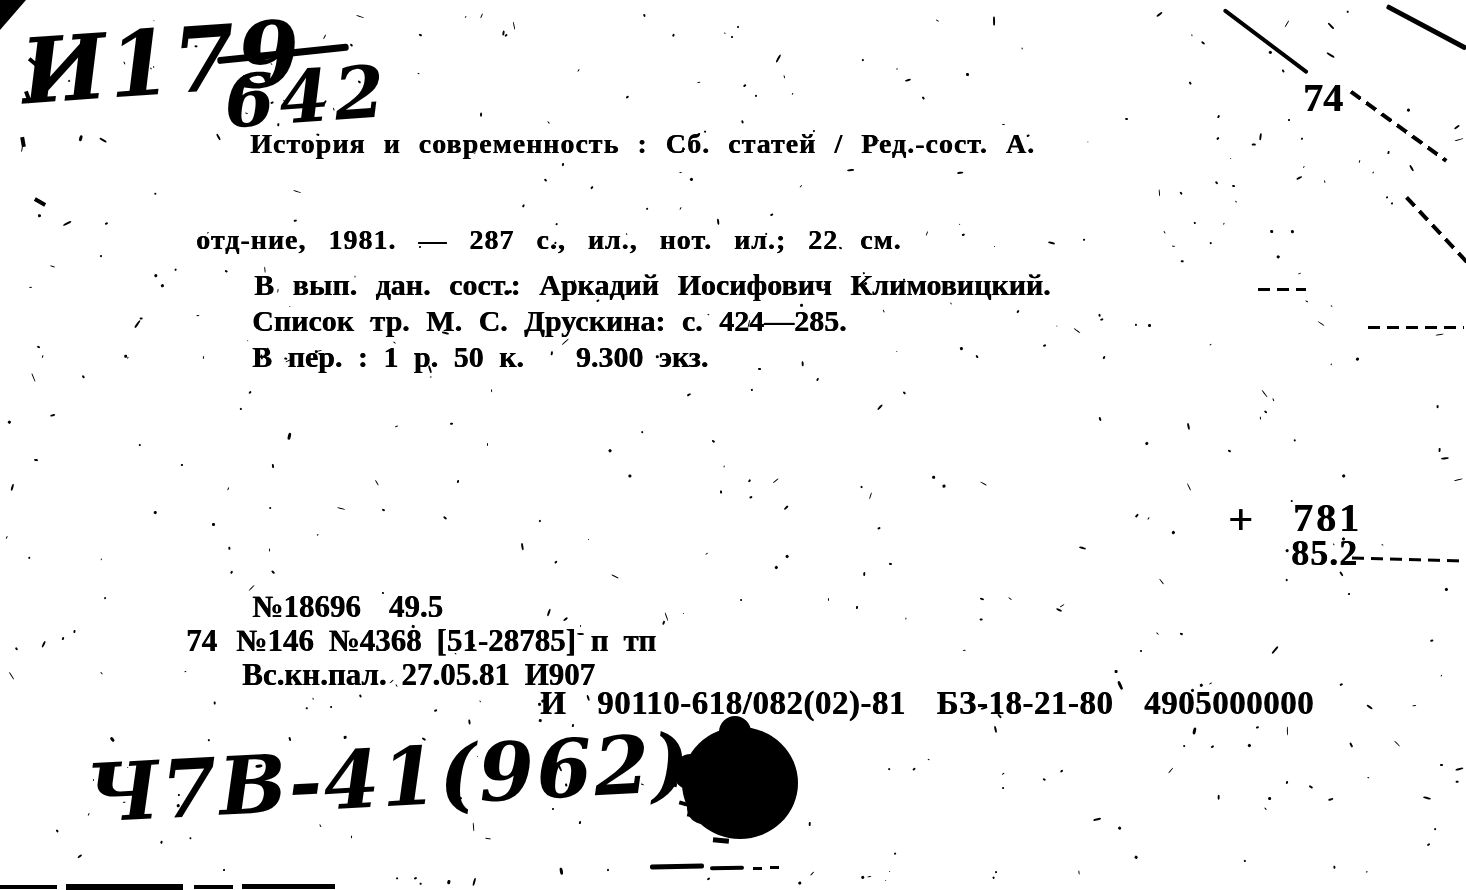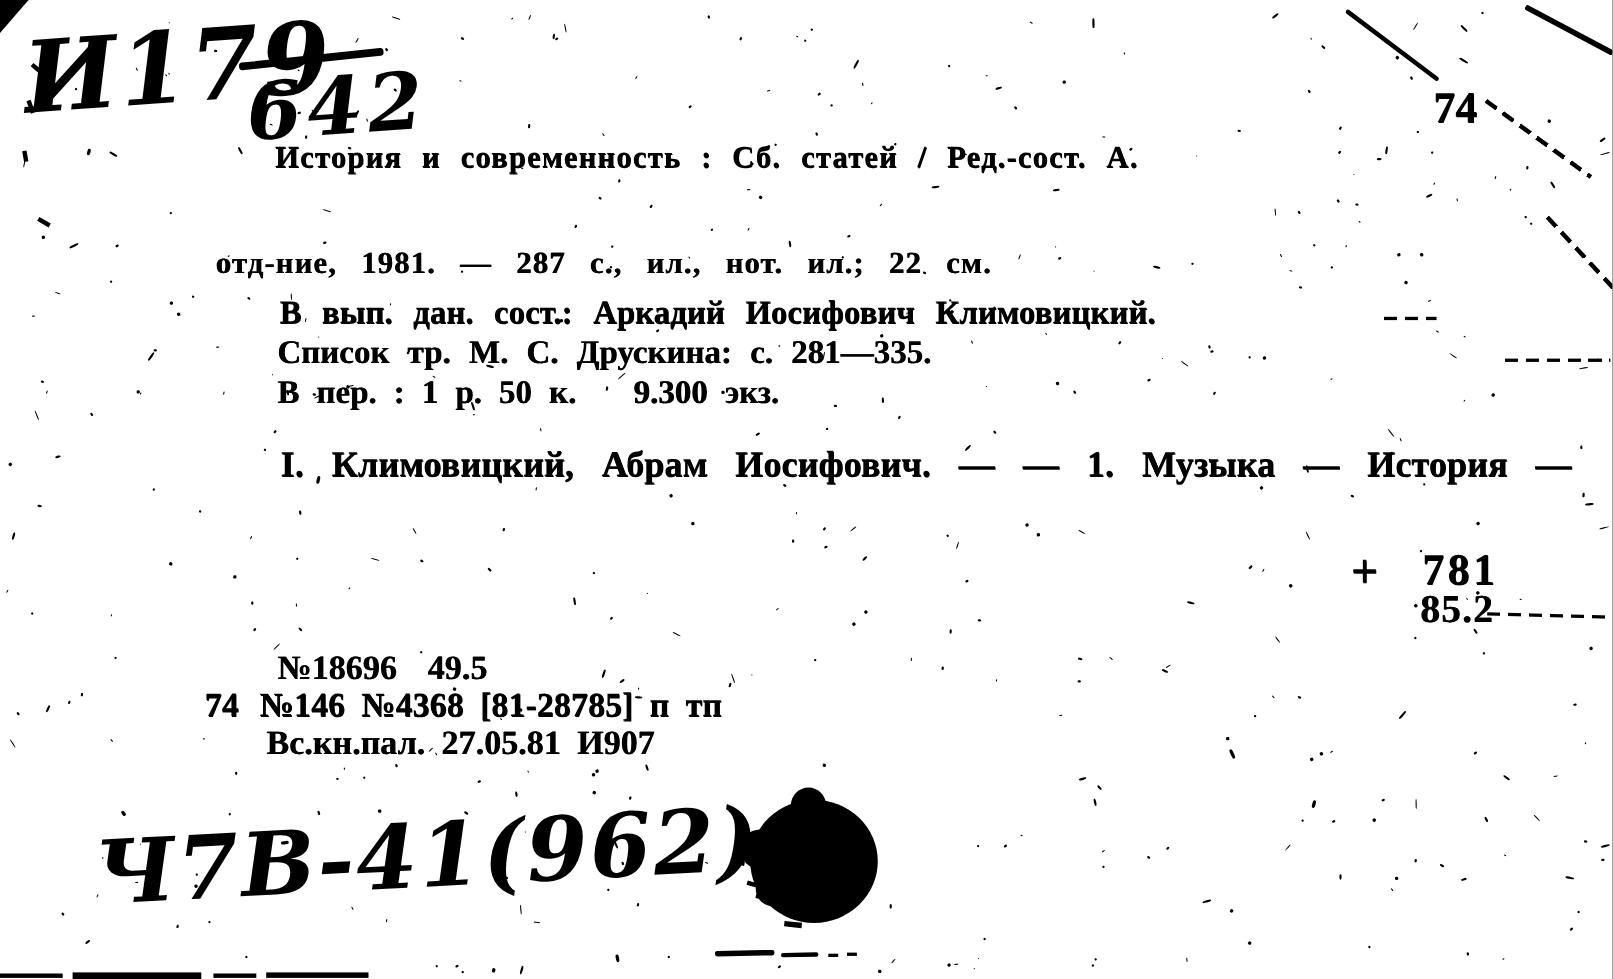--- a/index.html
+++ b/index.html
@@ -81,37 +81,37 @@
     <span class="cn-bar"></span>
     <span class="cn-bottom">642</span>
   </div>
 
   <div class="t corner">74</div>
 
   <div class="t desc d1">История и современность : Сб. статей / Ред.-сост. А.</div>
   <div class="t desc d3">отд-ние, 1981. — 287 с., ил., нот. ил.; 22 см.</div>
 
   <div class="t note n1">В вып. дан. сост.: Аркадий Иосифович Климовицкий.</div>
-  <div class="t note n2">Список тр. М. С. Друскина: с. 281—335.</div>
+  <div class="t note n2">Список тр. М. С. Друскина: с. 424—285.</div>
   <div class="t note n3">
     <span>В пер. : 1 р. 50 к.</span><span class="copies">9.300 экз.</span>
   </div>
 
-  <div class="t trac tr1">I. Климовицкий, Абрам Иосифович. — — 1. Музыка — История —</div>
 
   <div class="t cls plus">+</div>
   <div class="t cls idx2">781</div>
   <div class="t bbk">85.2</div>
 
   <div class="t reg r1">
     <span>№18696</span><span class="r1b">49.5</span>
   </div>
   <div class="t reg r2m">74</div>
-  <div class="t reg r2">№146 №4368 [81-28785] п тп</div>
+  <div class="t reg r2">№146 №4368 [51-28785] п тп</div>
   <div class="t reg r3">Вс.кн.пал. 27.05.81 И907</div>
+  <div class="t reg r4">И 90110-618/082(02)-81 БЗ-18-21-80 4905000000</div>
 
   <div class="hand hand-note">Ч7В-41(962)</div>
 
   <svg class="blob" width="190" height="165" viewBox="0 0 190 165" aria-hidden="true">
     <g fill="#000">
       <ellipse cx="105" cy="73" rx="58" ry="56"></ellipse>
       <circle cx="100" cy="22" r="16"></circle>
       <circle cx="56" cy="62" r="18"></circle>
       <circle cx="68" cy="98" r="16"></circle>
       <rect x="30" y="72" width="12" height="4" transform="rotate(12 36 74)"></rect>

